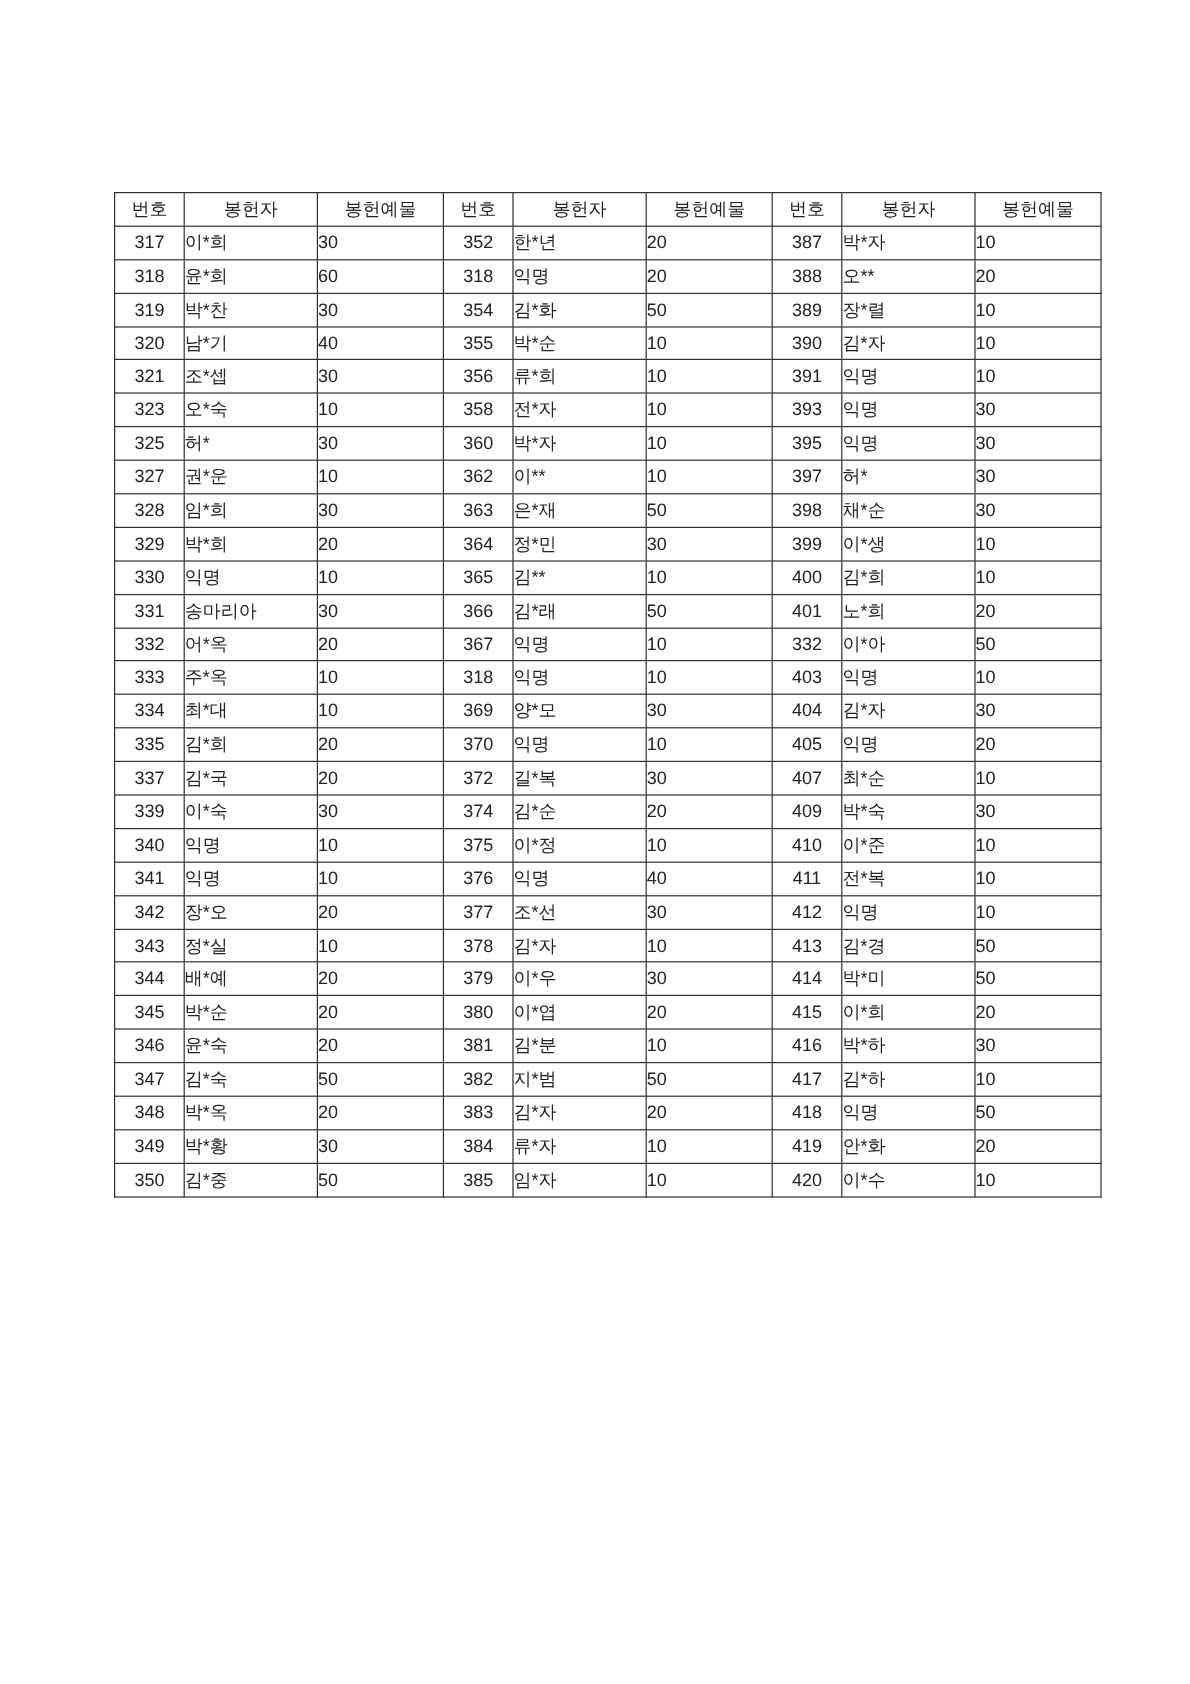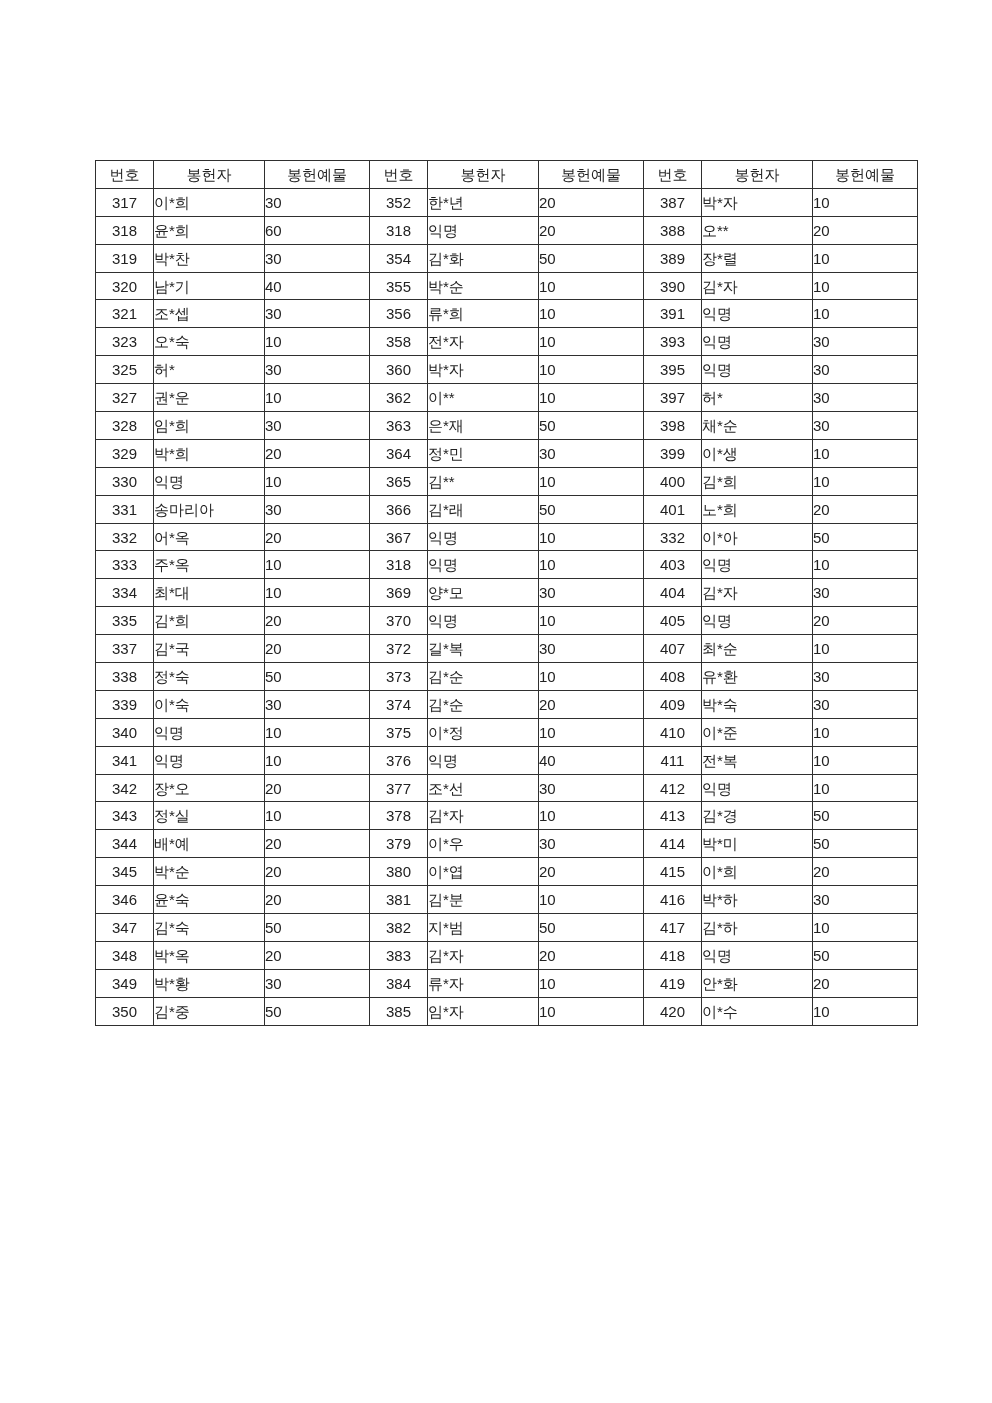--- a/index.html
+++ b/index.html
@@ -262,31 +262,20 @@
           <td class="donor">김*국</td>
           <td class="amount">20</td>
           <td class="no">372</td>
           <td class="donor">길*복</td>
           <td class="amount">30</td>
           <td class="no">407</td>
           <td class="donor">최*순</td>
           <td class="amount">10</td>
         </tr>
         <tr>
-          <td class="no">338</td>
-          <td class="donor">정*숙</td>
-          <td class="amount">50</td>
-          <td class="no">373</td>
-          <td class="donor">김*순</td>
-          <td class="amount">10</td>
-          <td class="no">408</td>
-          <td class="donor">유*환</td>
-          <td class="amount">30</td>
-        </tr>
-        <tr>
           <td class="no">339</td>
           <td class="donor">이*숙</td>
           <td class="amount">30</td>
           <td class="no">374</td>
           <td class="donor">김*순</td>
           <td class="amount">20</td>
           <td class="no">409</td>
           <td class="donor">박*숙</td>
           <td class="amount">30</td>
         </tr>

